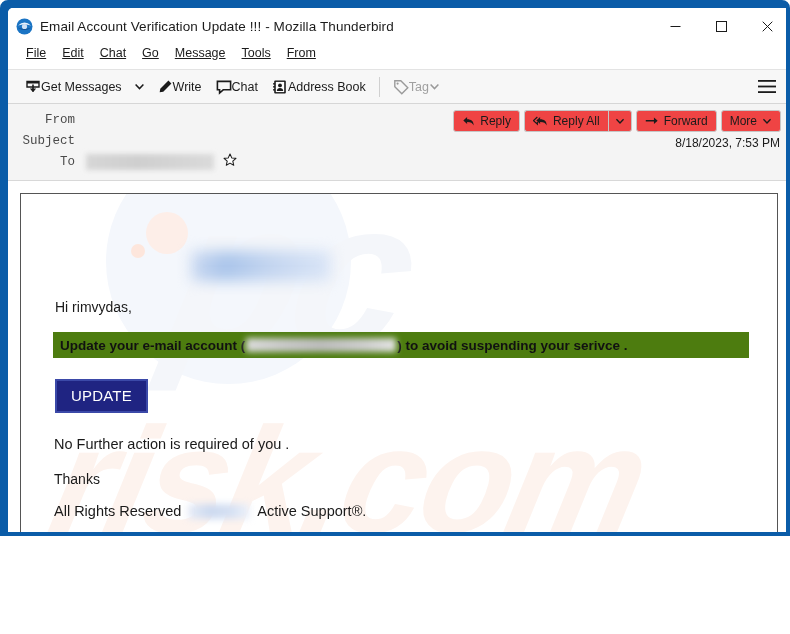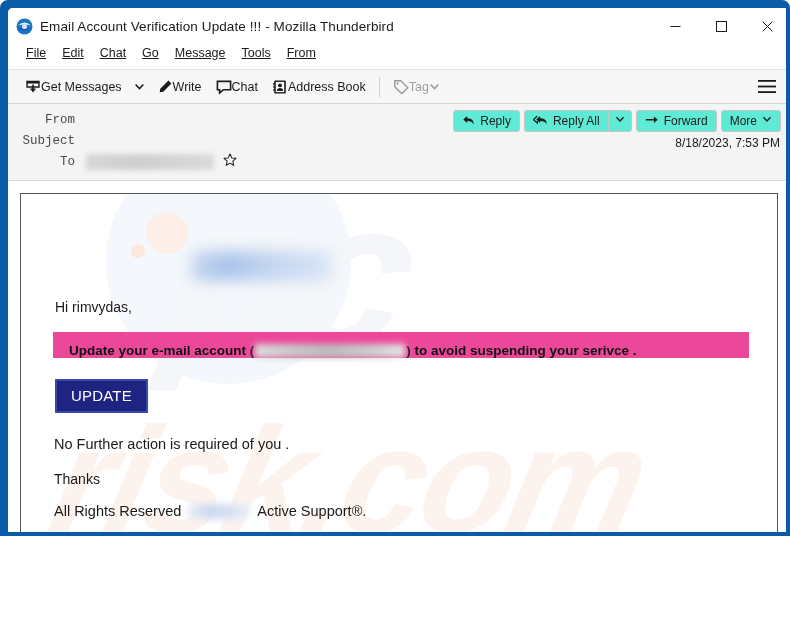--- a/index.html
+++ b/index.html
@@ -188,28 +188,28 @@
   
   .reply-cluster {
     position: absolute;
     right: 9px;
     top: 6px;
     display: flex;
     align-items: stretch;
     gap: 4px;
   }
   .rbtn {
-    background: #5eead4;
+    background: #ef4444;
     border: 1px solid #c6c6c6;
     border-radius: 3px;
     font-size: 12px;
     color: #1b1b1b;
     padding: 3px 8px;
     display: flex;
-    align-items: flex-start;
+    align-items: center;
     gap: 5px;
     cursor: default;
     white-space: nowrap;
   }
   .rbtn-group {
     display: flex;
     align-items: stretch;
     gap: 0;
   }
   .rbtn-group .rbtn:first-child {
@@ -327,24 +327,24 @@
     top: 105px;
     font-size: 14px;
     color: #1a1a1a;
   }
   .hl-line {
     position: absolute;
     left: 32px;
     top: 138px;
     right: 28px;
     height: 26px;
-    background: #ec4899;
-    display: flex;
-    align-items: flex-end;
-    padding-left: 16px;
+    background: #4d7c0f;
+    display: flex;
+    align-items: center;
+    padding-left: 7px;
     box-sizing: border-box;
   }
   .hl-text {
     font-size: 13.5px;
     font-weight: bold;
     color: #111111;
     white-space: nowrap;
     display: flex;
     align-items: center;
   }

